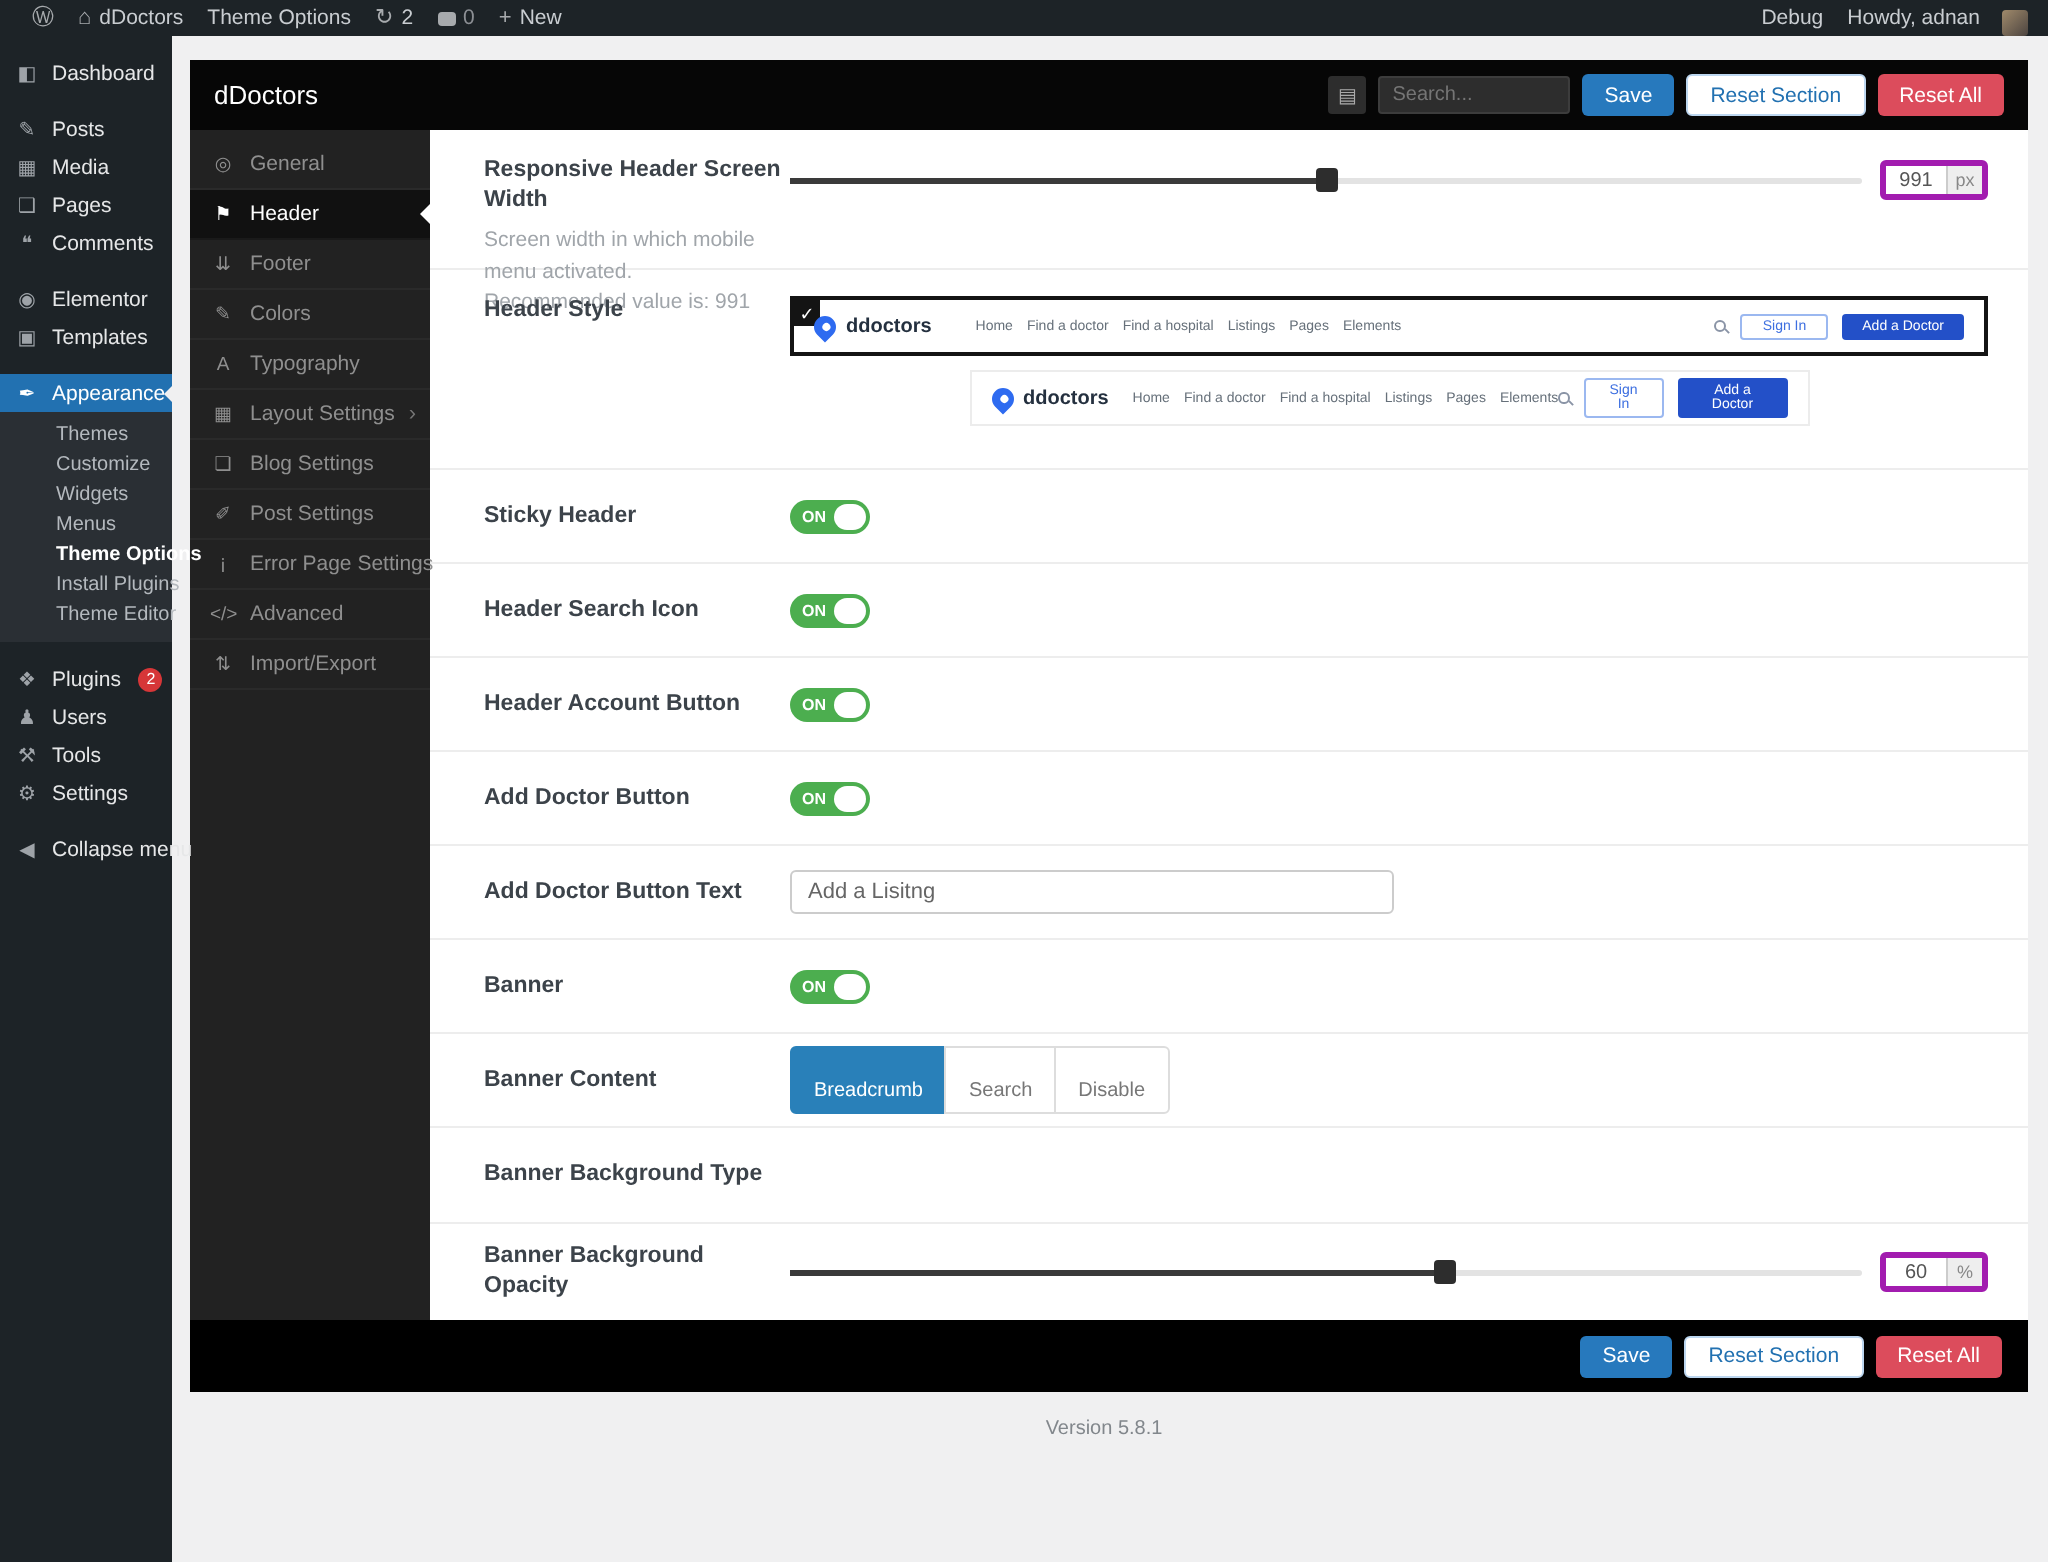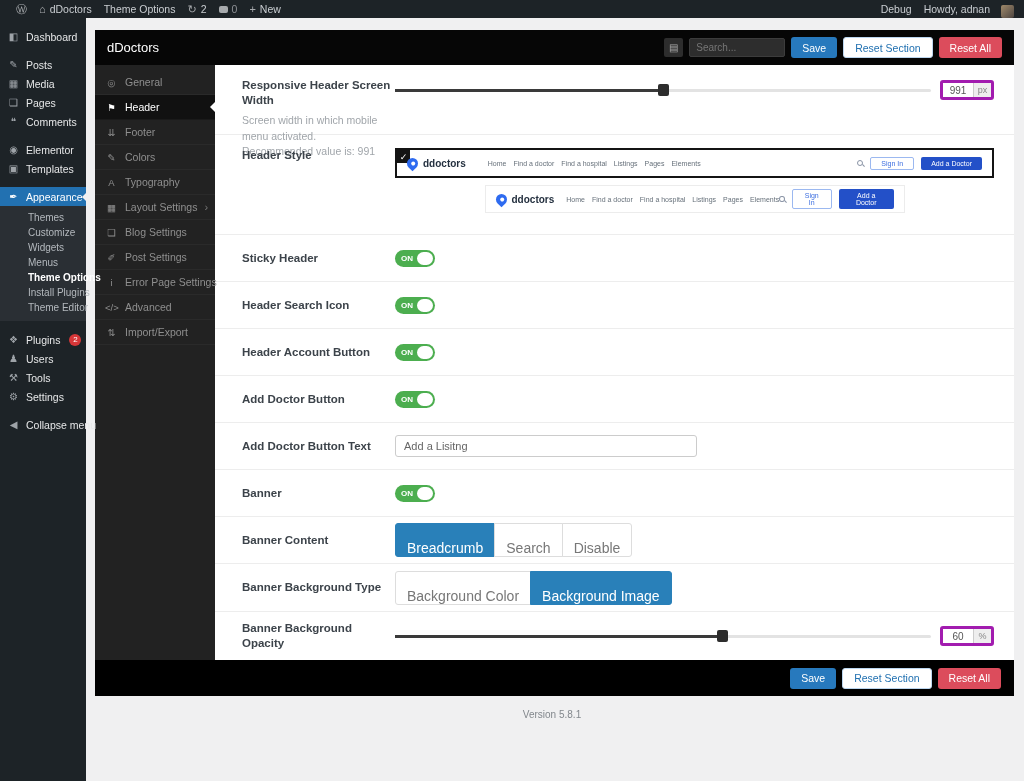--- a/index.html
+++ b/index.html
@@ -68,21 +68,21 @@
   .val{width:30px;display:flex;align-items:center;justify-content:center;font-size:10px;color:#555;background:#fff}
   .unit{width:18px;display:flex;align-items:center;justify-content:center;font-size:9px;color:#888;background:#eee;border-left:1px solid #ccc}
 
   
   .toggle{width:40px;height:17px;background:#4cae4f;border-radius:9px;position:relative;display:flex;align-items:center;cursor:pointer}
   .toggle .on{color:#fff;font-size:8px;font-weight:bold;margin-left:6px}
   .knob{position:absolute;right:2px;top:2px;width:16px;height:13px;background:#fff;border-radius:7px}
 
   
   .seg{display:flex}
-  .seg button{height:22px;padding:16px 11px;font-size:14px;font-family:inherit;background:#fff;border:1px solid #ddd;color:#777;margin-left:-1px;cursor:pointer}
+  .seg button{height:22px;padding:16px 11px;font-size:10px;font-family:inherit;background:#fff;border:1px solid #ddd;color:#777;margin-left:-1px;cursor:pointer}
   .seg button:first-child{border-radius:3px 0 0 3px;margin-left:0}
   .seg button:last-child{border-radius:0 3px 3px 0}
   .seg button.active{background:#2980b9;border-color:#2980b9;color:#fff}
 
   .text-input{width:302px;height:22px;border:1px solid #ccc;border-radius:3px;font-size:11px;color:#666;padding:0 8px;font-family:inherit}
   .btn-upload{background:#2980b9;color:#fff;height:22px;padding:0 12px;border:none;border-radius:3px;font-size:10.5px;font-family:inherit;cursor:pointer}
 
   
   .hp{position:relative;background:#fff;cursor:pointer}
   .hp1{border:2px solid #141414;width:100%}
@@ -423,26 +423,20 @@
               <button>Search</button>
               <button>Disable</button>
             </div>
           </div>
         </div>
 
         <div class="row h48">
           <div class="row-label">
               <div>Banner Background Type</div>
             </div>
-          <div class="row-control">
-            <div class="seg">
-              <button>Background Color</button>
-              <button class="active">Background Image</button>
-            </div>
-          </div>
         </div>
 
 
         <div class="row h48">
           <div class="row-label">
               <div>Banner Background Opacity</div>
             </div>
           <div class="row-control">
             <div class="slider">
               <div class="track"></div>

